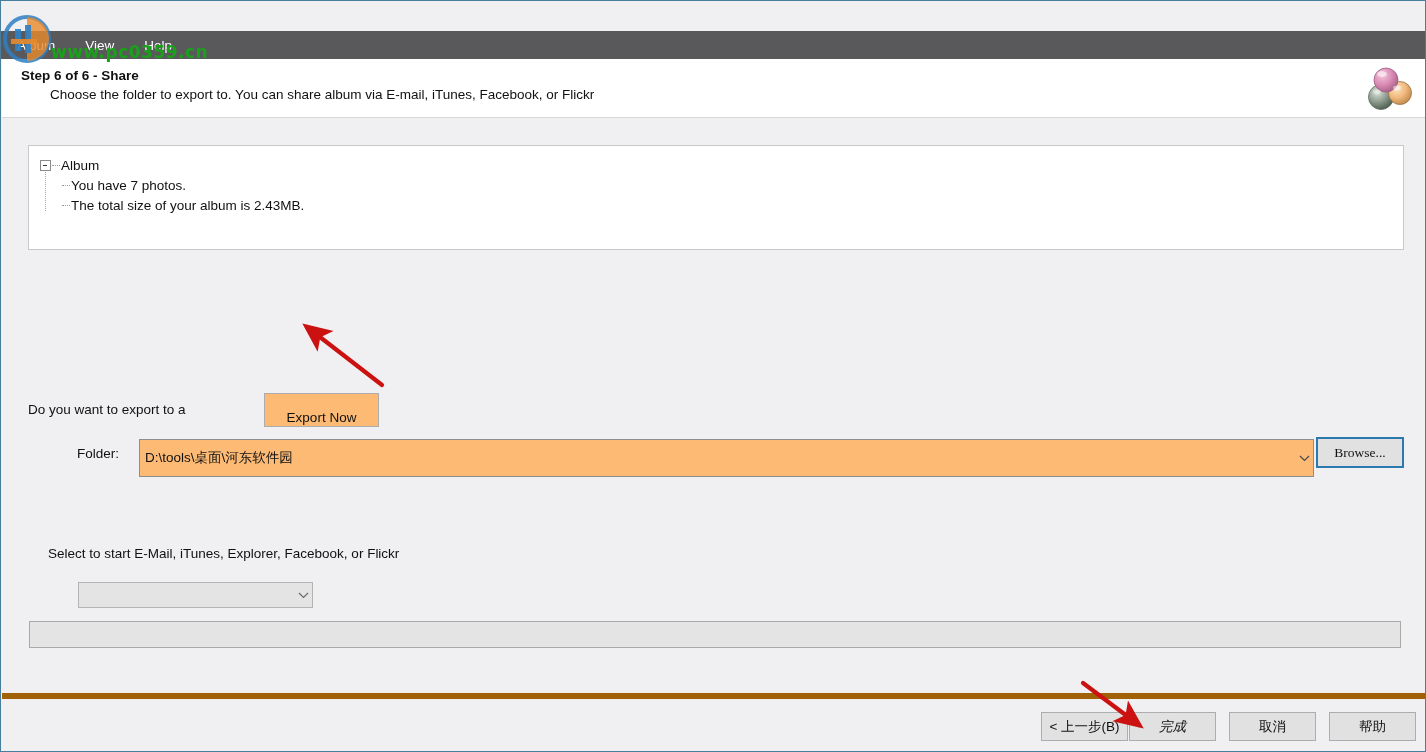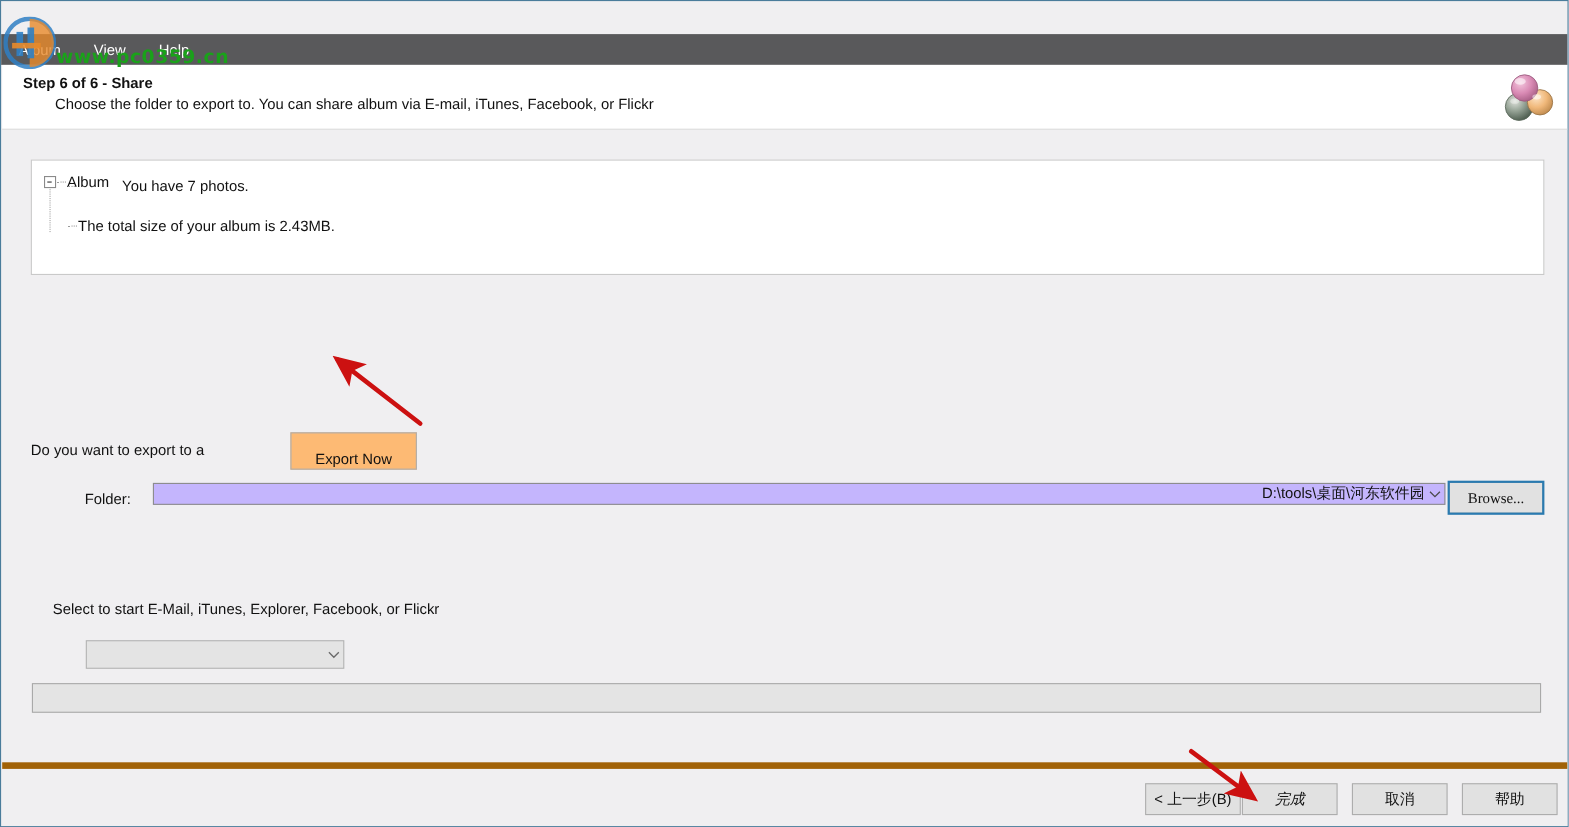--- a/index.html
+++ b/index.html
@@ -173,21 +173,21 @@
     font-size: 13.5px;
     color: #111111;
     white-space: nowrap;
   }
   .tree-child {
     position: absolute;
     left: 32px;
     display: flex;
     align-items: center;
   }
-  #tree-child-1 { top: 16px; gap: 40px; }
+  #tree-child-1 { top: 32px; }
   #tree-child-2 { top: 52px; text-align: center; }
   .tree-connector {
     position: absolute;
     left: 16px;
     top: 21px;
     width: 1px;
     height: 44px;
     border-left: 1px dotted #a6a6a6;
   }
 
@@ -218,27 +218,26 @@
     position: absolute;
     left: 75px; top: 328px;
     font-size: 13.5px;
     color: #111111;
     white-space: nowrap;
   }
   #folder-combo {
     position: absolute;
     left: 137px; top: 321px;
     width: 1175px;
-    height: 20px;
-    background: #c4b5fd;
+    height: 38px;
+    background: #fdba74;
     border: 1px solid #8d8d8d;
     box-sizing: border-box;
     display: flex;
     align-items: center;
-    text-align: right;
   }
   #folder-value {
     margin-left: 5px;
     font-size: 13.5px;
     color: #111111;
     white-space: nowrap;
     flex: 1;
     overflow: hidden;
   }
   .combo-arrow {

